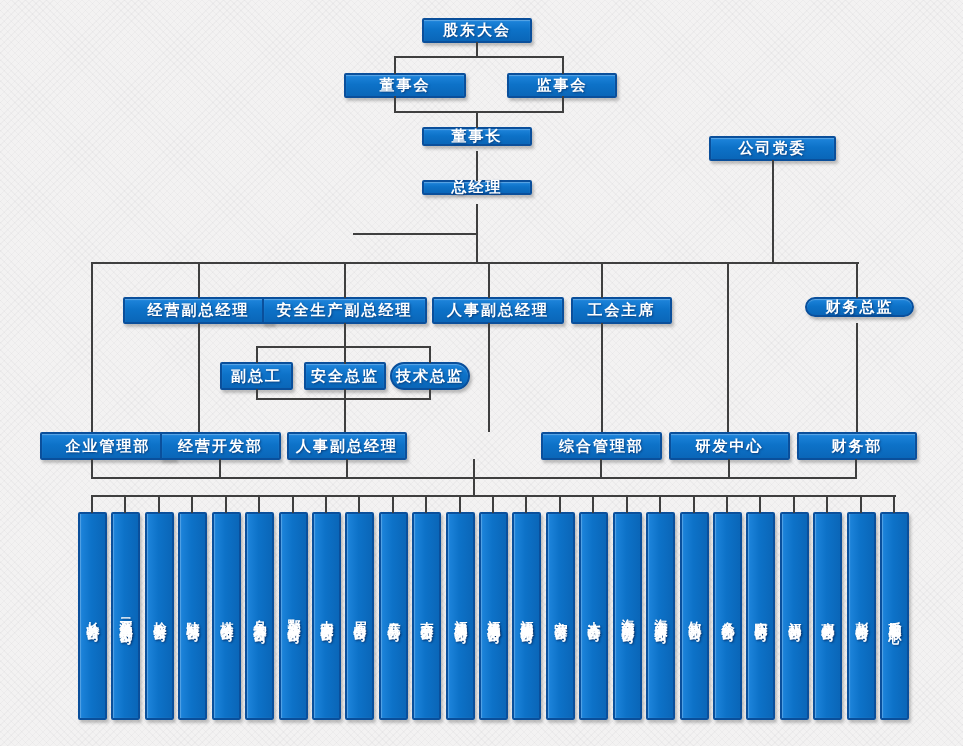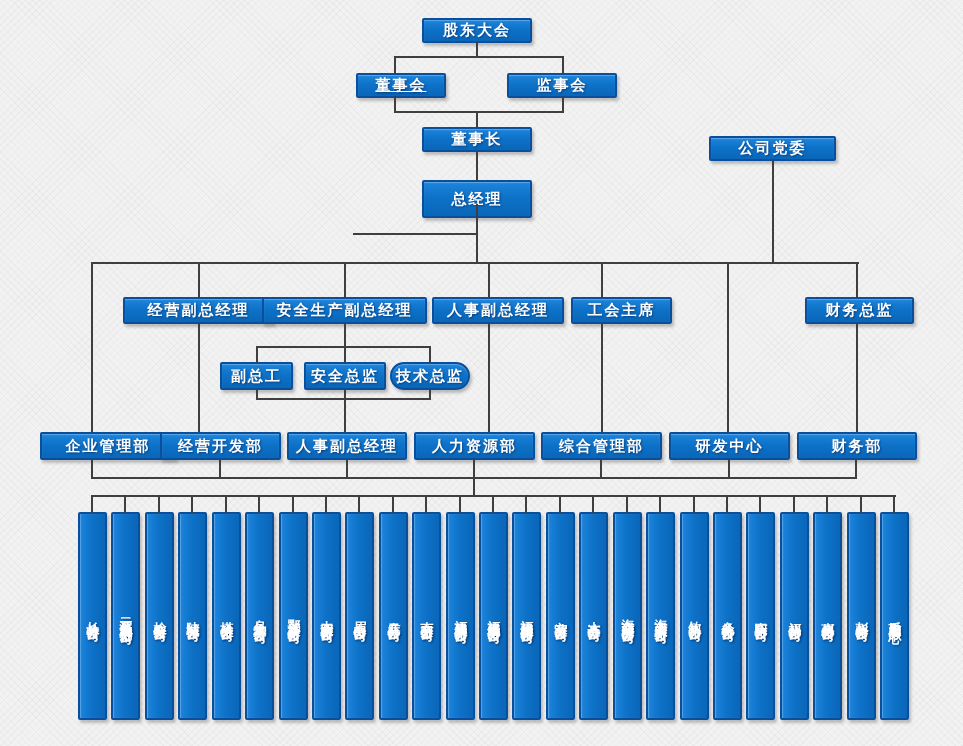--- a/index.html
+++ b/index.html
@@ -37,40 +37,39 @@
     white-space:nowrap;
   }
   .line{position:absolute;background:var(--line,#3f3f3f);}
 </style>
 </head>
 <body>
 
 <div class="canvas">
 
   <div class="node" style="left:422px;top:18px;width:110px;height:25px;">股东大会</div>
-  <div class="node" style="left:356px;top:73px;width:90px;height:25px;text-decoration:underline;">董事会</div>
+  <div class="node" style="left:344px;top:73px;width:122px;height:25px;">董事会</div>
   <div class="node" style="left:507px;top:73px;width:110px;height:25px;">监事会</div>
-  <div class="node" style="left:422px;top:127px;width:110px;height:25px;">董事长</div>
+  <div class="node" style="left:422px;top:127px;width:110px;height:19px;">董事长</div>
   <div class="node" style="left:709px;top:136px;width:127px;height:25px;">公司党委</div>
-  <div class="node" style="left:422px;top:180px;width:110px;height:38px;">总经理</div>
+  <div class="node" style="left:422px;top:180px;width:110px;height:15px;">总经理</div>
 
   <div class="node" style="left:123px;top:297px;width:151px;height:27px;">经营副总经理</div>
   <div class="node" style="left:262px;top:297px;width:165px;height:27px;">安全生产副总经理</div>
   <div class="node" style="left:432px;top:297px;width:132px;height:27px;">人事副总经理</div>
   <div class="node" style="left:571px;top:297px;width:101px;height:27px;font-family:Liberation Mono, monospace;">工会主席</div>
-  <div class="node" style="left:805px;top:297px;width:109px;height:27px;">财务总监</div>
+  <div class="node" style="left:805px;top:297px;width:109px;height:20px;border-radius:13px;">财务总监</div>
 
   <div class="node" style="left:220px;top:362px;width:73px;height:28px;">副总工</div>
   <div class="node" style="left:304px;top:362px;width:82px;height:28px;">安全总监</div>
   <div class="node" style="left:390px;top:362px;width:80px;height:28px;border-radius:14px;">技术总监</div>
 
   <div class="node" style="left:40px;top:432px;width:136px;height:28px;">企业管理部</div>
   <div class="node" style="left:160px;top:432px;width:121px;height:28px;">经营开发部</div>
   <div class="node" style="left:287px;top:432px;width:120px;height:28px;">人事副总经理</div>
-  <div class="node" style="left:414px;top:432px;width:121px;height:28px;">人力资源部</div>
   <div class="node" style="left:541px;top:432px;width:121px;height:28px;">综合管理部</div>
   <div class="node" style="left:669px;top:432px;width:121px;height:28px;">研发中心</div>
   <div class="node" style="left:797px;top:432px;width:120px;height:28px;">财务部</div>
 
   <div id="branches">
       <div class="branch" style="left: 78px;">
         <span>长岭分公司</span>
       </div>
       <div class="branch" style="left: 111px;">
         <span>云溪催化剂分公司</span>

